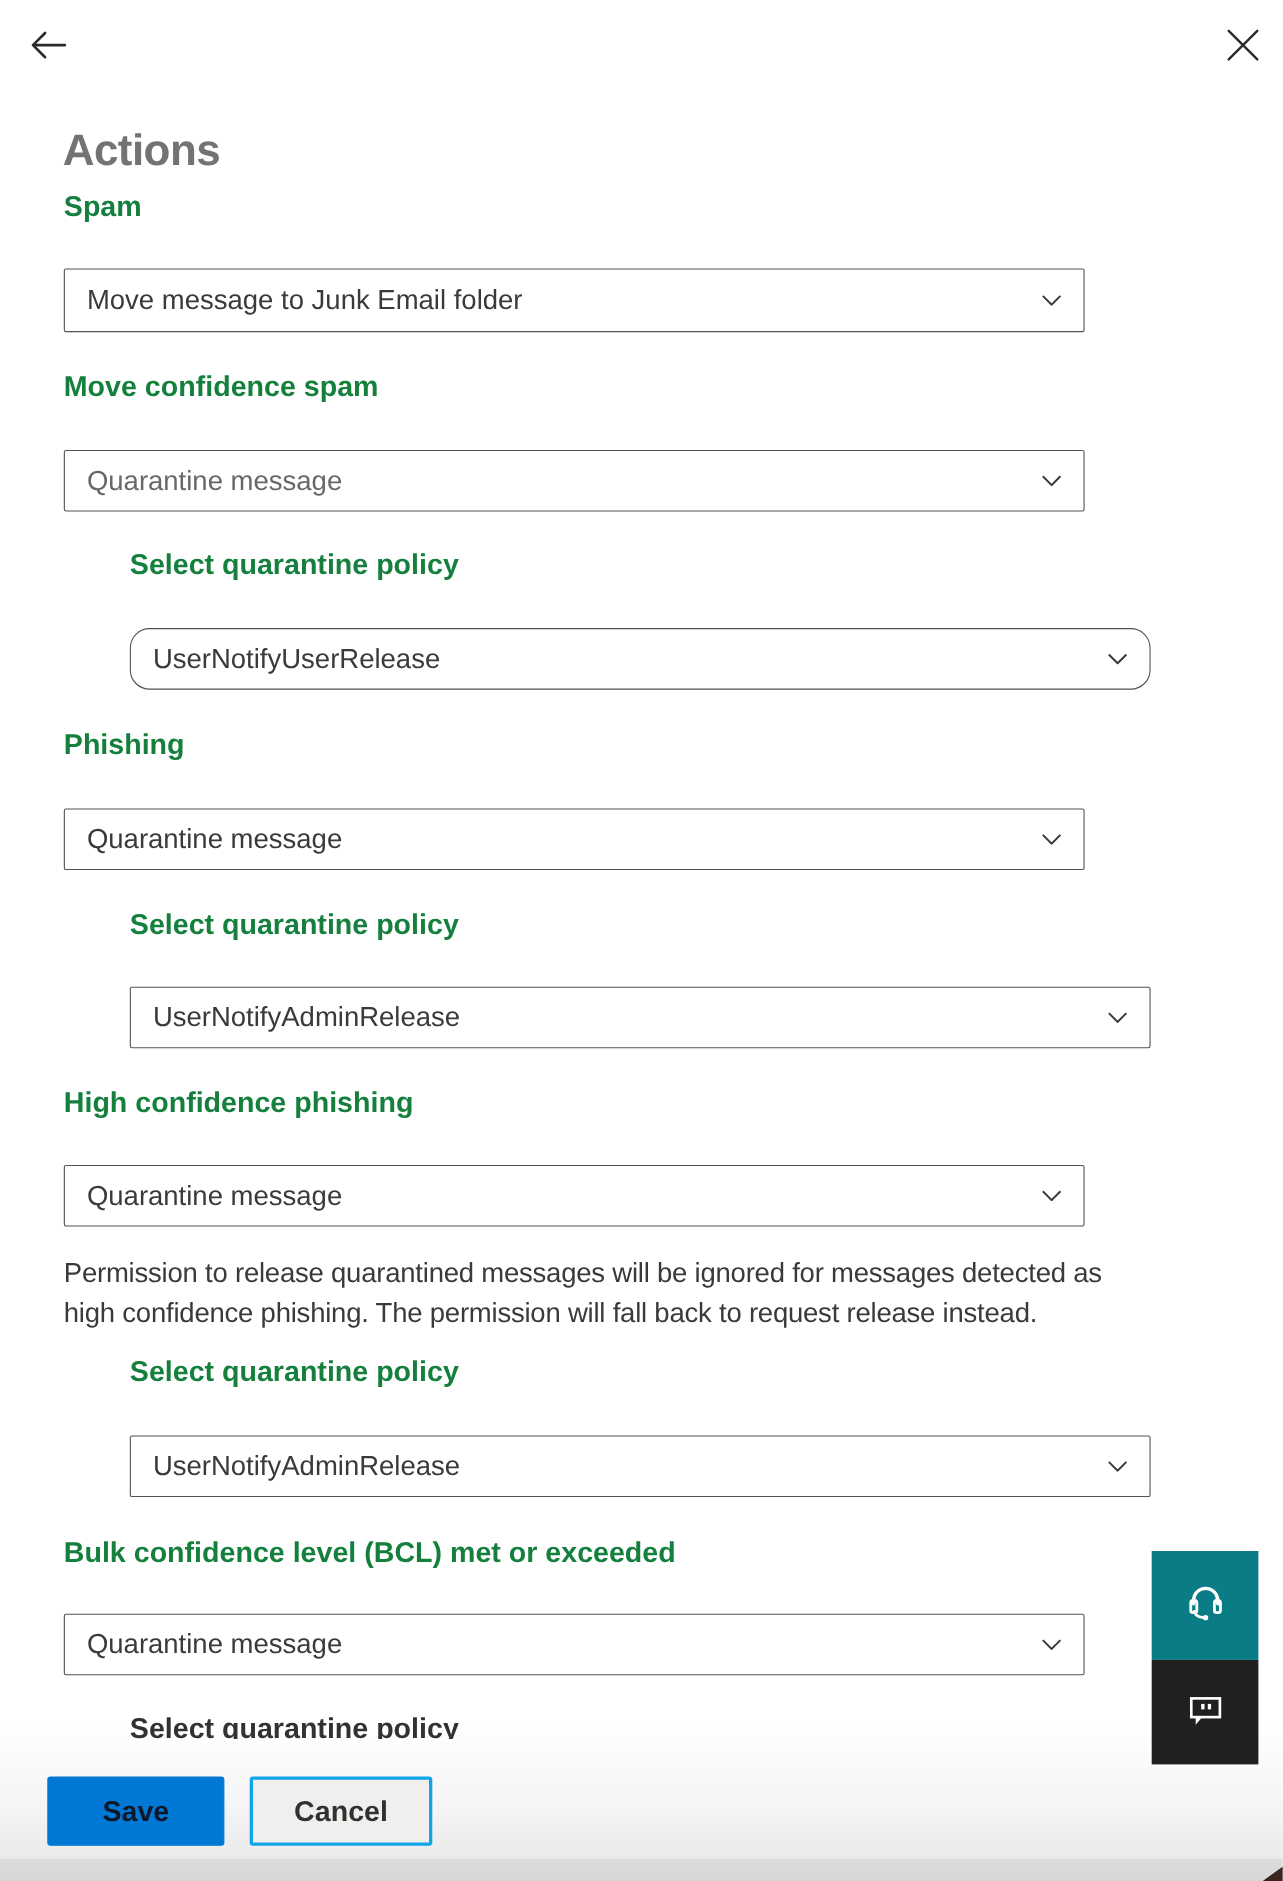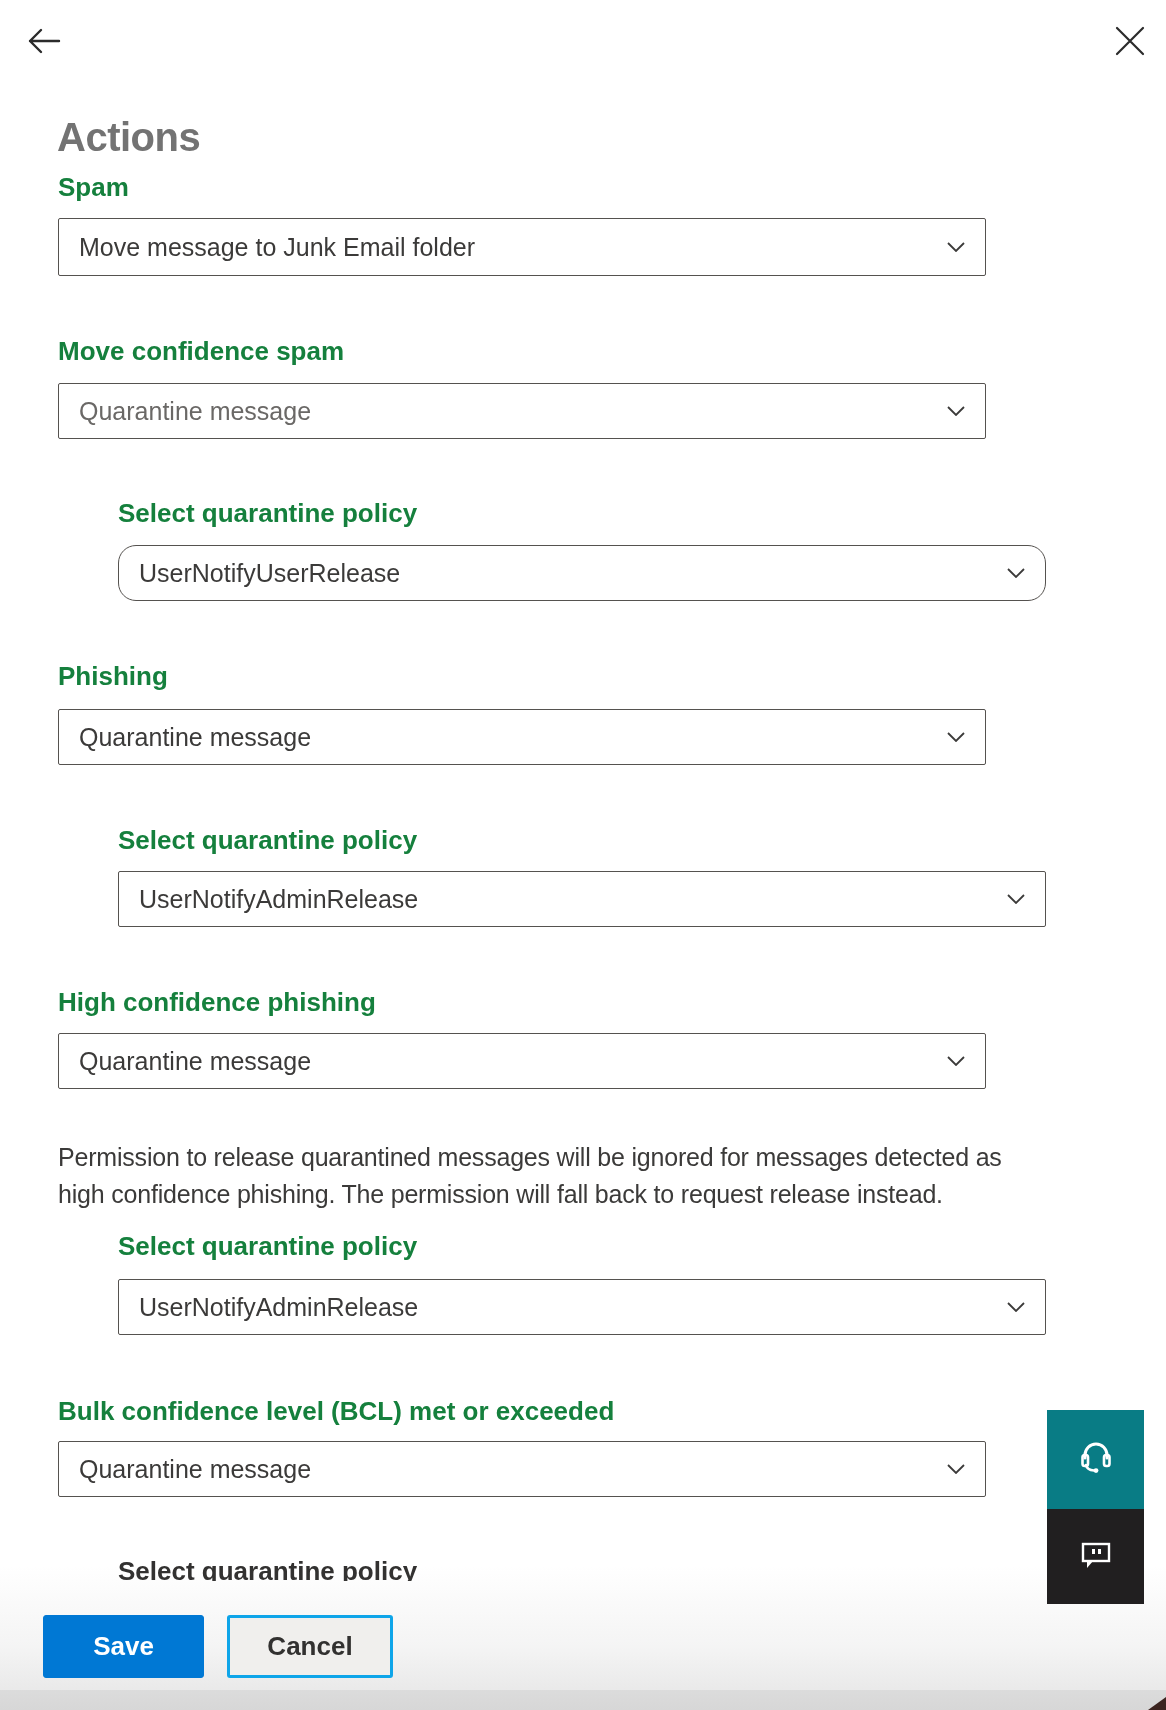--- a/index.html
+++ b/index.html
@@ -18,21 +18,21 @@
     font-size:40px;font-weight:700;color:#737373;letter-spacing:-0.5px;text-align:right;
   }
   .field-label{
     position:absolute;
     font-size:26px;font-weight:600;color:#15803d;white-space:nowrap;
   }
   .combo{
     position:absolute;width:928px;height:56px;
     background:#ffffff;border:1px solid #55524f;border-radius:2px;
     box-sizing:border-box;display:flex;align-items:center;
-    padding:0 20px;cursor:pointer;
+    padding:0 20px;cursor:pointer;margin-top:26px;
   }
   .combo-text{
     flex:1;font-size:25px;color:#3b3a39;white-space:nowrap;overflow:hidden;
   }
   .combo-text.muted{color:#6a6866;}
   .chevron{flex:none;margin-left:12px;display:block;}
   .note-line{
     position:absolute;left:58px;
     font-size:25px;font-weight:400;color:#3b3a39;white-space:nowrap;letter-spacing:-0.2px;
   }
@@ -50,21 +50,21 @@
   .footer-strip{
     position:absolute;left:0;top:1690px;width:1166px;height:20px;
     background:rgba(100,100,100,0.10);pointer-events:none;
   }
   .btn{
     position:absolute;top:1615px;height:63px;border-radius:3px;
     font-size:26px;font-weight:600;cursor:pointer;
     display:flex;align-items:center;justify-content:center;
     font-family:"Liberation Sans","DejaVu Sans",sans-serif;
   }
-  .btn-save{left:43px;width:161px;background:#0078d4;border:1px solid #0078d4;color:#ffffff;}
+  .btn-save{left:43px;width:161px;background:#0078d4;border:1px solid #0078d4;color:#0f172a;}
   .btn-cancel{left:227px;width:166px;background:#f0efed;border:3px solid #0ea5e9;color:#323130;}
   .float-btn{
     position:absolute;left:1047px;width:97px;border:none;cursor:pointer;
     display:flex;align-items:center;justify-content:center;padding:0;
   }
   .float-help{top:1410px;height:99px;background:#097c85;}
   .float-feedback{top:1509px;height:95px;background:#211f20;}
   .corner-wedge{
     position:absolute;right:0;bottom:0;width:0;height:0;
     border-left:18px solid transparent;border-bottom:13px solid #3c2420;

